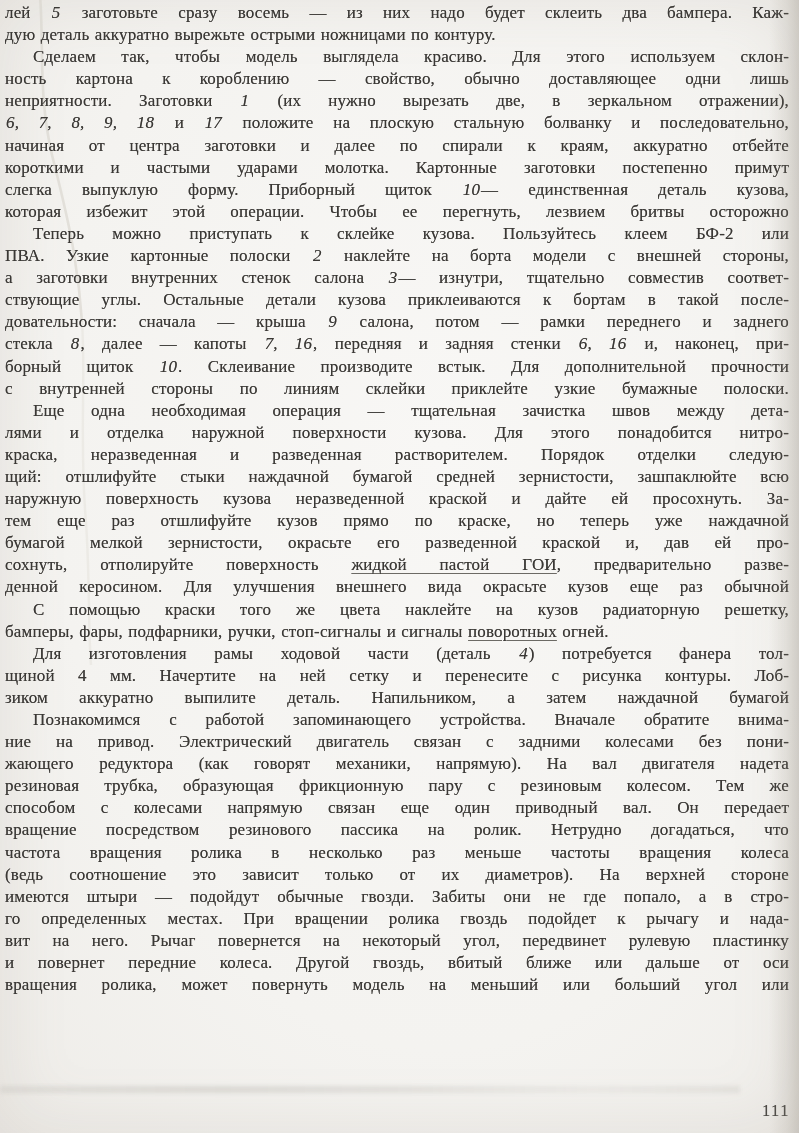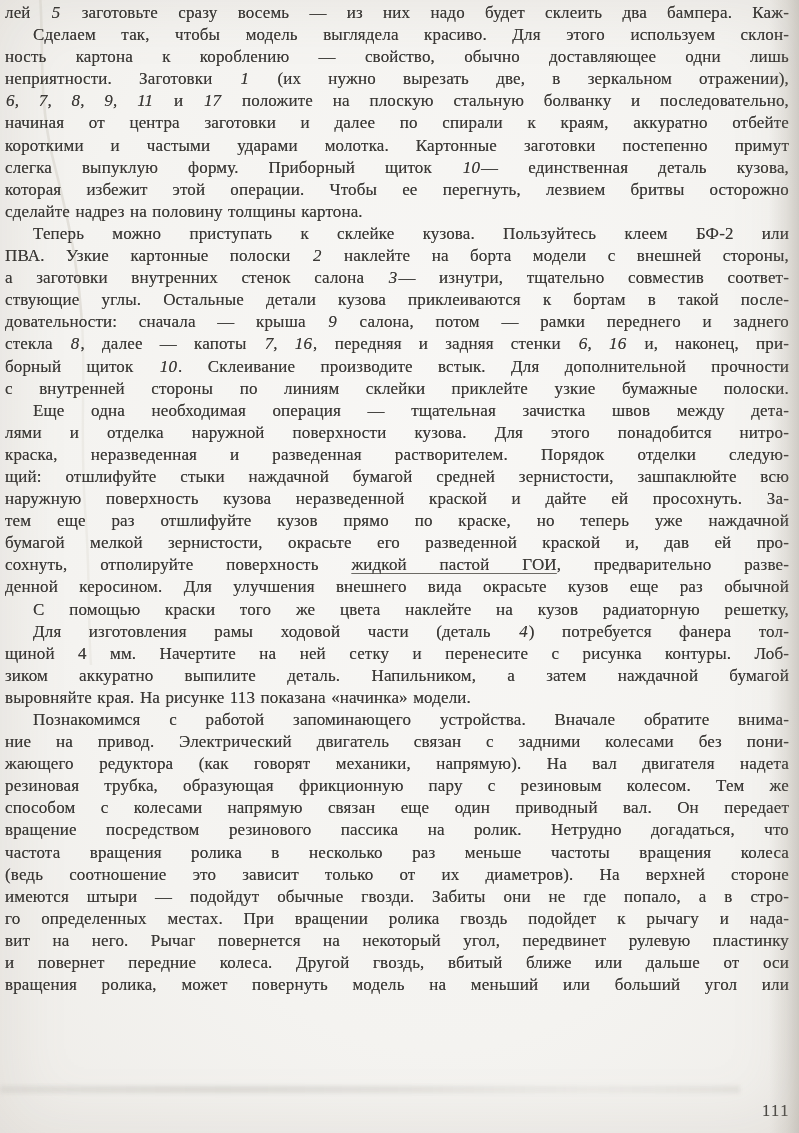--- a/index.html
+++ b/index.html
@@ -105,51 +105,51 @@
 
   <div class="crease-layer">
     <svg width="799" height="1133" viewBox="0 0 799 1133">
       <path d="M40,-5 C44,45 38,95 52,155 C68,218 78,262 82,322" fill="none" stroke="#d7d4cc" stroke-width="2.6" opacity="0.6"></path>
       <path d="M82,322 C86,382 79,442 86,522 C90,582 88,625 91,665" fill="none" stroke="#dcd9d2" stroke-width="2.4" opacity="0.35"></path>
     </svg>
   </div>
 
   <div class="text-block" id="text-root">
       <div class="line">лей <i>5</i> заготовьте сразу восемь — из них надо будет склеить два бампера. Каж-</div>
+      <div class="line last">дую деталь аккуратно вырежьте острыми ножницами по контуру.</div>
       <div class="line indent">Сделаем так, чтобы модель выглядела красиво. Для этого используем склон-</div>
       <div class="line">ность картона к короблению — свойство, обычно доставляющее одни лишь</div>
       <div class="line">неприятности. Заготовки <i>1</i> (их нужно вырезать две, в зеркальном отражении),</div>
-      <div class="line"><i>6, 7, 8, 9, 11</i> и <i>17</i> положите на плоскую стальную болванку и последовательно,</div>
+      <div class="line"><i>6, 7, 8, 9, 18</i> и <i>17</i> положите на плоскую стальную болванку и последовательно,</div>
       <div class="line">начиная от центра заготовки и далее по спирали к краям, аккуратно отбейте</div>
       <div class="line">короткими и частыми ударами молотка. Картонные заготовки постепенно примут</div>
       <div class="line">слегка выпуклую форму. Приборный щиток <i>10</i>— единственная деталь кузова,</div>
       <div class="line">которая избежит этой операции. Чтобы ее перегнуть, лезвием бритвы осторожно</div>
-      <div class="line last">сделайте надрез на половину толщины картона.</div>
       <div class="line indent">Теперь можно приступать к склейке кузова. Пользуйтесь клеем БФ-2 или</div>
       <div class="line">ПВА. Узкие картонные полоски <i>2</i> наклейте на борта модели с внешней стороны,</div>
       <div class="line">а заготовки внутренних стенок салона <i>3</i>— изнутри, тщательно совместив соответ-</div>
       <div class="line">ствующие углы. Остальные детали кузова приклеиваются к бортам в такой после-</div>
       <div class="line">довательности: сначала — крыша <i>9</i> салона, потом — рамки переднего и заднего</div>
       <div class="line">стекла <i>8</i>, далее — капоты <i>7, 16</i>, передняя и задняя стенки <i>6, 16</i> и, наконец, при-</div>
       <div class="line">борный щиток <i>10</i>. Склеивание производите встык. Для дополнительной прочности</div>
       <div class="line">с внутренней стороны по линиям склейки приклейте узкие бумажные полоски.</div>
       <div class="line indent">Еще одна необходимая операция — тщательная зачистка швов между дета-</div>
       <div class="line">лями и отделка наружной поверхности кузова. Для этого понадобится нитро-</div>
       <div class="line">краска, неразведенная и разведенная растворителем. Порядок отделки следую-</div>
       <div class="line">щий: отшлифуйте стыки наждачной бумагой средней зернистости, зашпаклюйте всю</div>
       <div class="line">наружную поверхность кузова неразведенной краской и дайте ей просохнуть. За-</div>
       <div class="line">тем еще раз отшлифуйте кузов прямо по краске, но теперь уже наждачной</div>
       <div class="line">бумагой мелкой зернистости, окрасьте его разведенной краской и, дав ей про-</div>
       <div class="line">сохнуть, отполируйте поверхность <u>жидкой пастой ГОИ</u>, предварительно разве-</div>
       <div class="line">денной керосином. Для улучшения внешнего вида окрасьте кузов еще раз обычной</div>
       <div class="line indent">С помощью краски того же цвета наклейте на кузов радиаторную решетку,</div>
+      <div class="line last">бамперы, фары, подфарники, ручки, стоп-сигналы и сигналы <u>поворотных</u> огней.</div>
       <div class="line indent">Для изготовления рамы ходовой части (деталь <i>4</i>) потребуется фанера тол-</div>
       <div class="line">щиной 4 мм. Начертите на ней сетку и перенесите с рисунка контуры. Лоб-</div>
       <div class="line">зиком аккуратно выпилите деталь. Напильником, а затем наждачной бумагой</div>
-      <div class="line last">выровняйте края. На рисунке 113 показана «начинка» модели.</div>
       <div class="line indent">Познакомимся с работой запоминающего устройства. Вначале обратите внима-</div>
       <div class="line">ние на привод. Электрический двигатель связан с задними колесами без пони-</div>
       <div class="line">жающего редуктора (как говорят механики, напрямую). На вал двигателя надета</div>
       <div class="line">резиновая трубка, образующая фрикционную пару с резиновым колесом. Тем же</div>
       <div class="line">способом с колесами напрямую связан еще один приводный вал. Он передает</div>
       <div class="line">вращение посредством резинового пассика на ролик. Нетрудно догадаться, что</div>
       <div class="line">частота вращения ролика в несколько раз меньше частоты вращения колеса</div>
       <div class="line">(ведь соотношение это зависит только от их диаметров). На верхней стороне</div>
       <div class="line">имеются штыри — подойдут обычные гвозди. Забиты они не где попало, а в стро-</div>
       <div class="line">го определенных местах. При вращении ролика гвоздь подойдет к рычагу и нада-</div>

